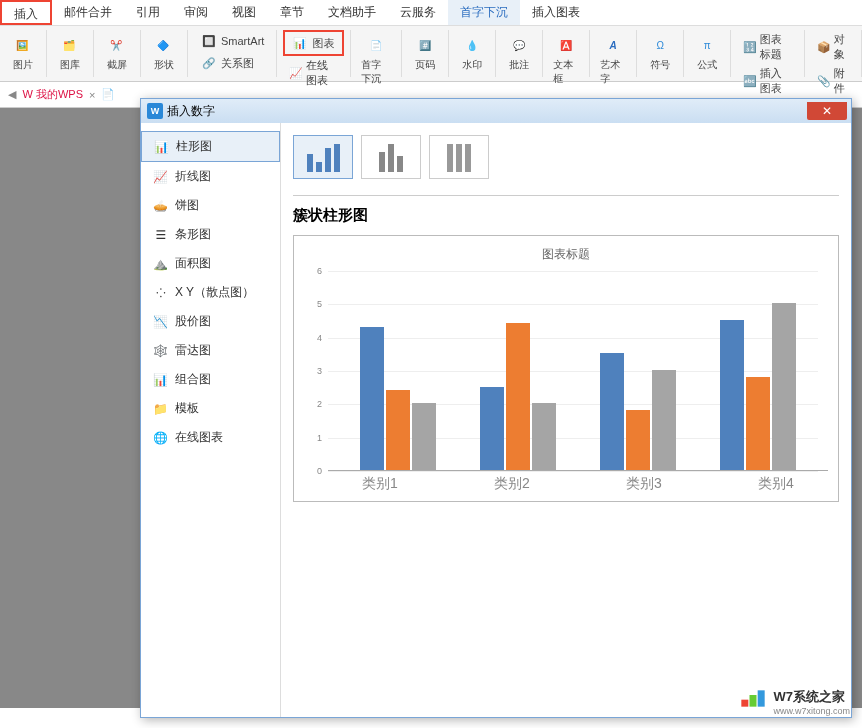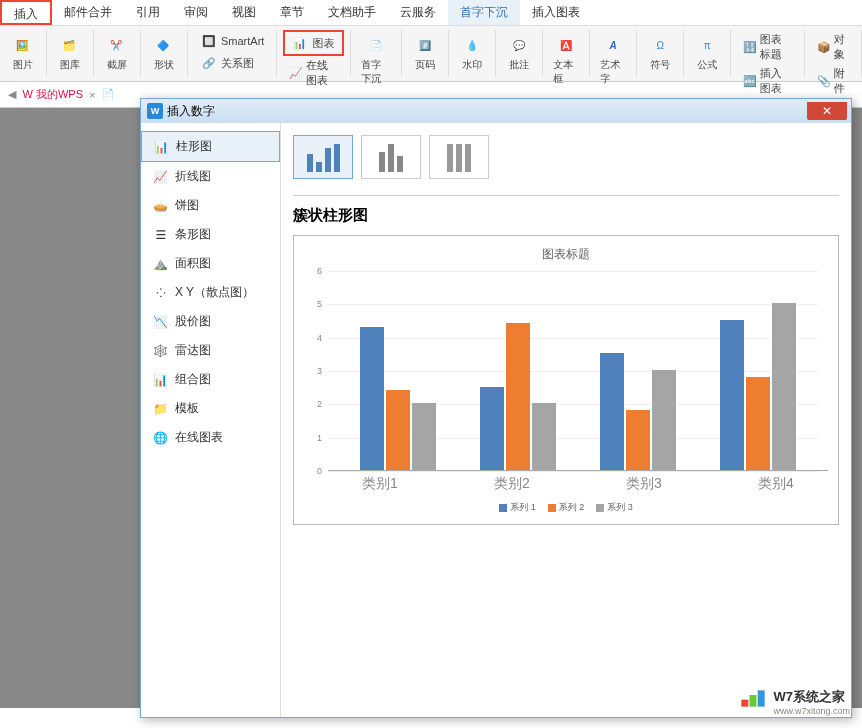--- a/index.html
+++ b/index.html
@@ -349,34 +349,20 @@
                 <div class="bar s3" style="height: 166.667px;"></div>
               </div>
             </div>
           <div class="x-labels" id="x-labels">
               <div>类别1</div>
               <div>类别2</div>
               <div>类别3</div>
               <div>类别4</div>
             </div>
         </div>
-        <div class="legend" id="legend">
-            <div class="legend-item">
-              <div class="legend-swatch" style="background: rgb(79, 129, 189);"></div>
-              <span>系列 1</span>
-            </div>
-            <div class="legend-item">
-              <div class="legend-swatch" style="background: rgb(237, 125, 49);"></div>
-              <span>系列 2</span>
-            </div>
-            <div class="legend-item">
-              <div class="legend-swatch" style="background: rgb(165, 165, 165);"></div>
-              <span>系列 3</span>
-            </div>
-          </div>
       </div>
     </div>
   </div>
 </div>
 
 <div class="watermark">
   <svg class="watermark-logo" viewBox="0 0 24 24">
     <rect x="2" y="10" width="6" height="6" fill="#e43"></rect>
     <rect x="9" y="6" width="6" height="10" fill="#6c3"></rect>
     <rect x="16" y="2" width="6" height="14" fill="#39d"></rect>

